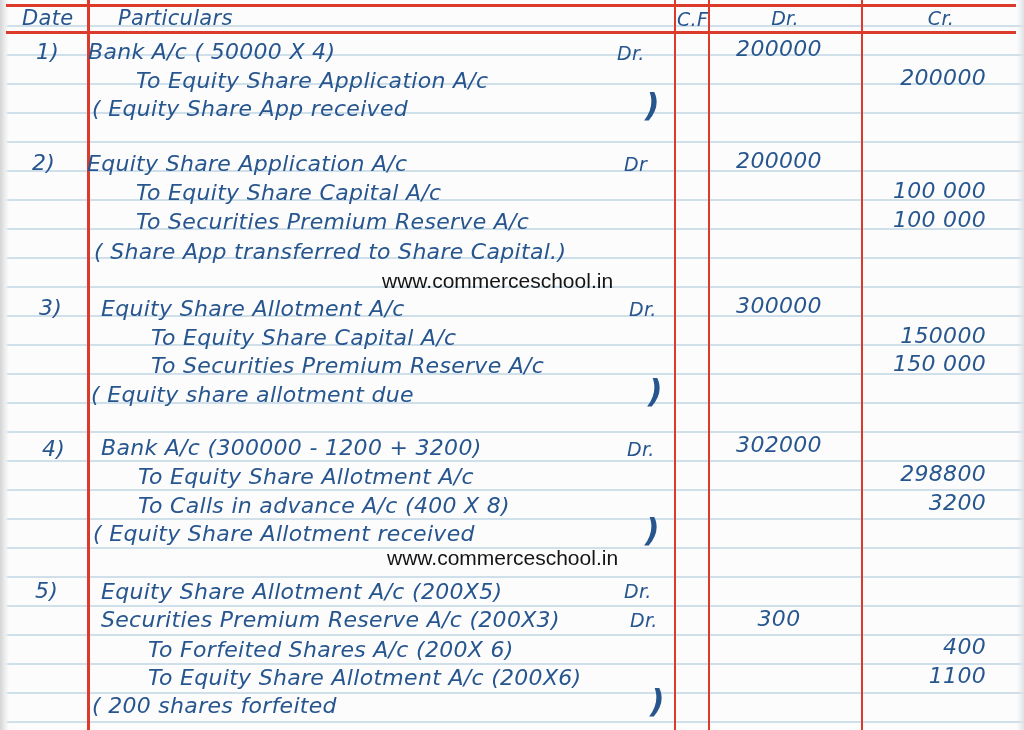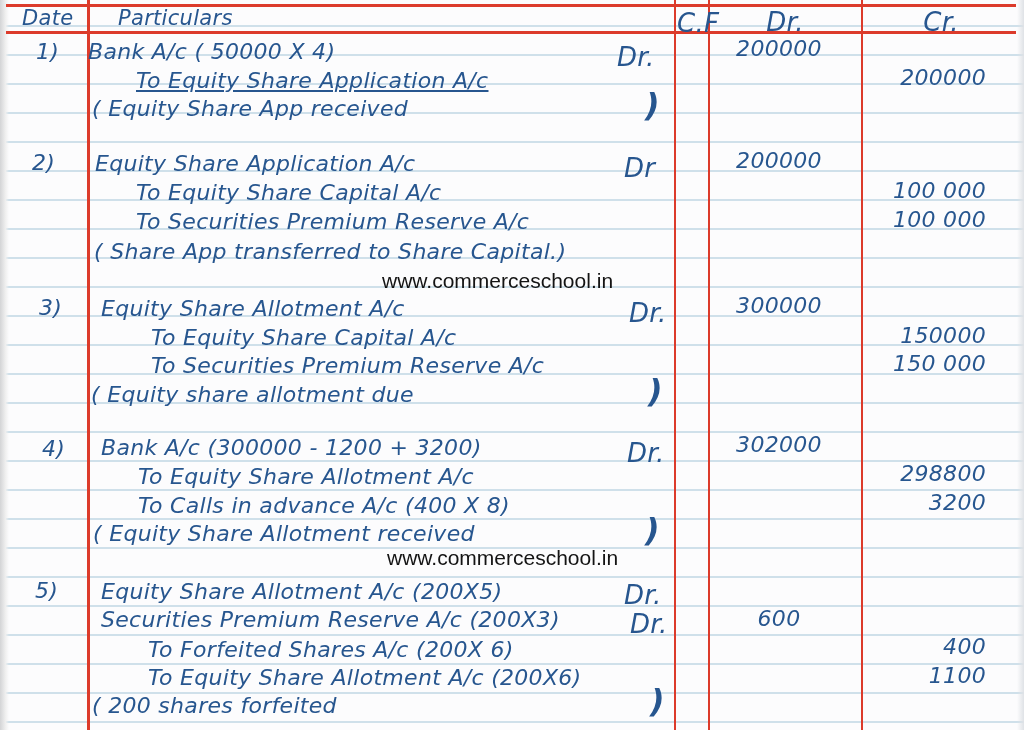--- a/index.html
+++ b/index.html
@@ -15,21 +15,21 @@
   }
   .edge-left{position:absolute;left:0;top:0;width:9px;height:730px;
     background:linear-gradient(90deg,#d3d4d6,#efefef 60%,rgba(255,255,255,0));}
   .edge-right{position:absolute;right:0;top:0;width:7px;height:730px;
     background:linear-gradient(270deg,#dfe2e6,rgba(255,255,255,0));}
   .vline{position:absolute;top:0;height:730px;background:#dc3b2b;}
   .hline{position:absolute;left:6px;width:1010px;height:3px;background:#dc3b2b;}
   .hw{position:absolute;font-style:italic;color:#27568f;font-size:22px;
     letter-spacing:.3px;white-space:nowrap;line-height:1.1;}
   .hd{font-size:21px;}
-  .small{font-size:26px;}
+  .small{font-size:19px;}
   .drbox{position:absolute;left:706px;width:146px;text-align:center;}
   .crbox{position:absolute;left:866px;width:120px;text-align:right;}
   .paren{font-size:32px;font-weight:bold;}
   .wm{position:absolute;font-style:normal;font-family:"Liberation Sans",sans-serif;
     color:#141414;font-size:21px;letter-spacing:0;white-space:nowrap;}
   .center{text-align:center;}
 </style>
 </head>
 <body>
 
@@ -48,27 +48,27 @@
   <div class="hw hd" style="left:22px;top:7px;">Date</div>
   <div class="hw hd" style="left:118px;top:7px;">Particulars</div>
   <div class="hw small" style="left:677px;top:9px;">C.F</div>
   <div class="hw small center" style="left:710px;top:8px;width:150px;">Dr.</div>
   <div class="hw small center" style="left:866px;top:8px;width:150px;">Cr.</div>
 
   <div class="hw" style="left:36px;top:40px;">1)</div>
   <div class="hw" style="left:88px;top:40px;">Bank A/c ( 50000 X 4)</div>
   <div class="hw small" style="left:617px;top:43px;">Dr.</div>
   <div class="hw drbox" style="top:37px;">200000</div>
-  <div class="hw" style="left:136px;top:69px;text-decoration:underline;">To Equity Share Application A/c</div>
+  <div class="hw" style="left:136px;top:69px;">To Equity Share Application A/c</div>
   <div class="hw crbox" style="top:66px;">200000</div>
   <div class="hw" style="left:92px;top:97px;">( Equity Share App received</div>
   <div class="hw paren" style="left:645px;top:88px;">)</div>
 
   <div class="hw" style="left:32px;top:151px;">2)</div>
-  <div class="hw" style="left:95px;top:152px;">Equity Share Application A/c</div>
+  <div class="hw" style="left:87px;top:152px;">Equity Share Application A/c</div>
   <div class="hw small" style="left:624px;top:154px;">Dr</div>
   <div class="hw drbox" style="top:149px;">200000</div>
   <div class="hw" style="left:136px;top:181px;">To Equity Share Capital A/c</div>
   <div class="hw crbox" style="top:179px;">100 000</div>
   <div class="hw" style="left:136px;top:210px;">To Securities Premium Reserve A/c</div>
   <div class="hw crbox" style="top:208px;">100 000</div>
   <div class="hw" style="left:94px;top:240px;">( Share App transferred to Share Capital.)</div>
 
   <div class="wm" style="left:382px;top:269px;">www.commerceschool.in</div>
 
@@ -94,21 +94,21 @@
   <div class="hw" style="left:93px;top:522px;">( Equity Share Allotment received</div>
   <div class="hw paren" style="left:645px;top:513px;">)</div>
 
   <div class="wm" style="left:387px;top:546px;">www.commerceschool.in</div>
 
   <div class="hw" style="left:35px;top:579px;">5)</div>
   <div class="hw" style="left:101px;top:580px;">Equity Share Allotment A/c (200X5)</div>
   <div class="hw small" style="left:624px;top:581px;">Dr.</div>
   <div class="hw" style="left:101px;top:608px;">Securities Premium Reserve A/c (200X3)</div>
   <div class="hw small" style="left:630px;top:610px;">Dr.</div>
-  <div class="hw drbox" style="top:607px;">600</div>
+  <div class="hw drbox" style="top:607px;">300</div>
   <div class="hw" style="left:148px;top:638px;">To Forfeited Shares A/c (200X 6)</div>
   <div class="hw crbox" style="top:635px;">400</div>
   <div class="hw" style="left:148px;top:666px;">To Equity Share Allotment A/c (200X6)</div>
   <div class="hw crbox" style="top:664px;">1100</div>
   <div class="hw" style="left:92px;top:694px;">( 200 shares forfeited</div>
   <div class="hw paren" style="left:650px;top:684px;">)</div>
 
 </div>
 
 </body></html>

